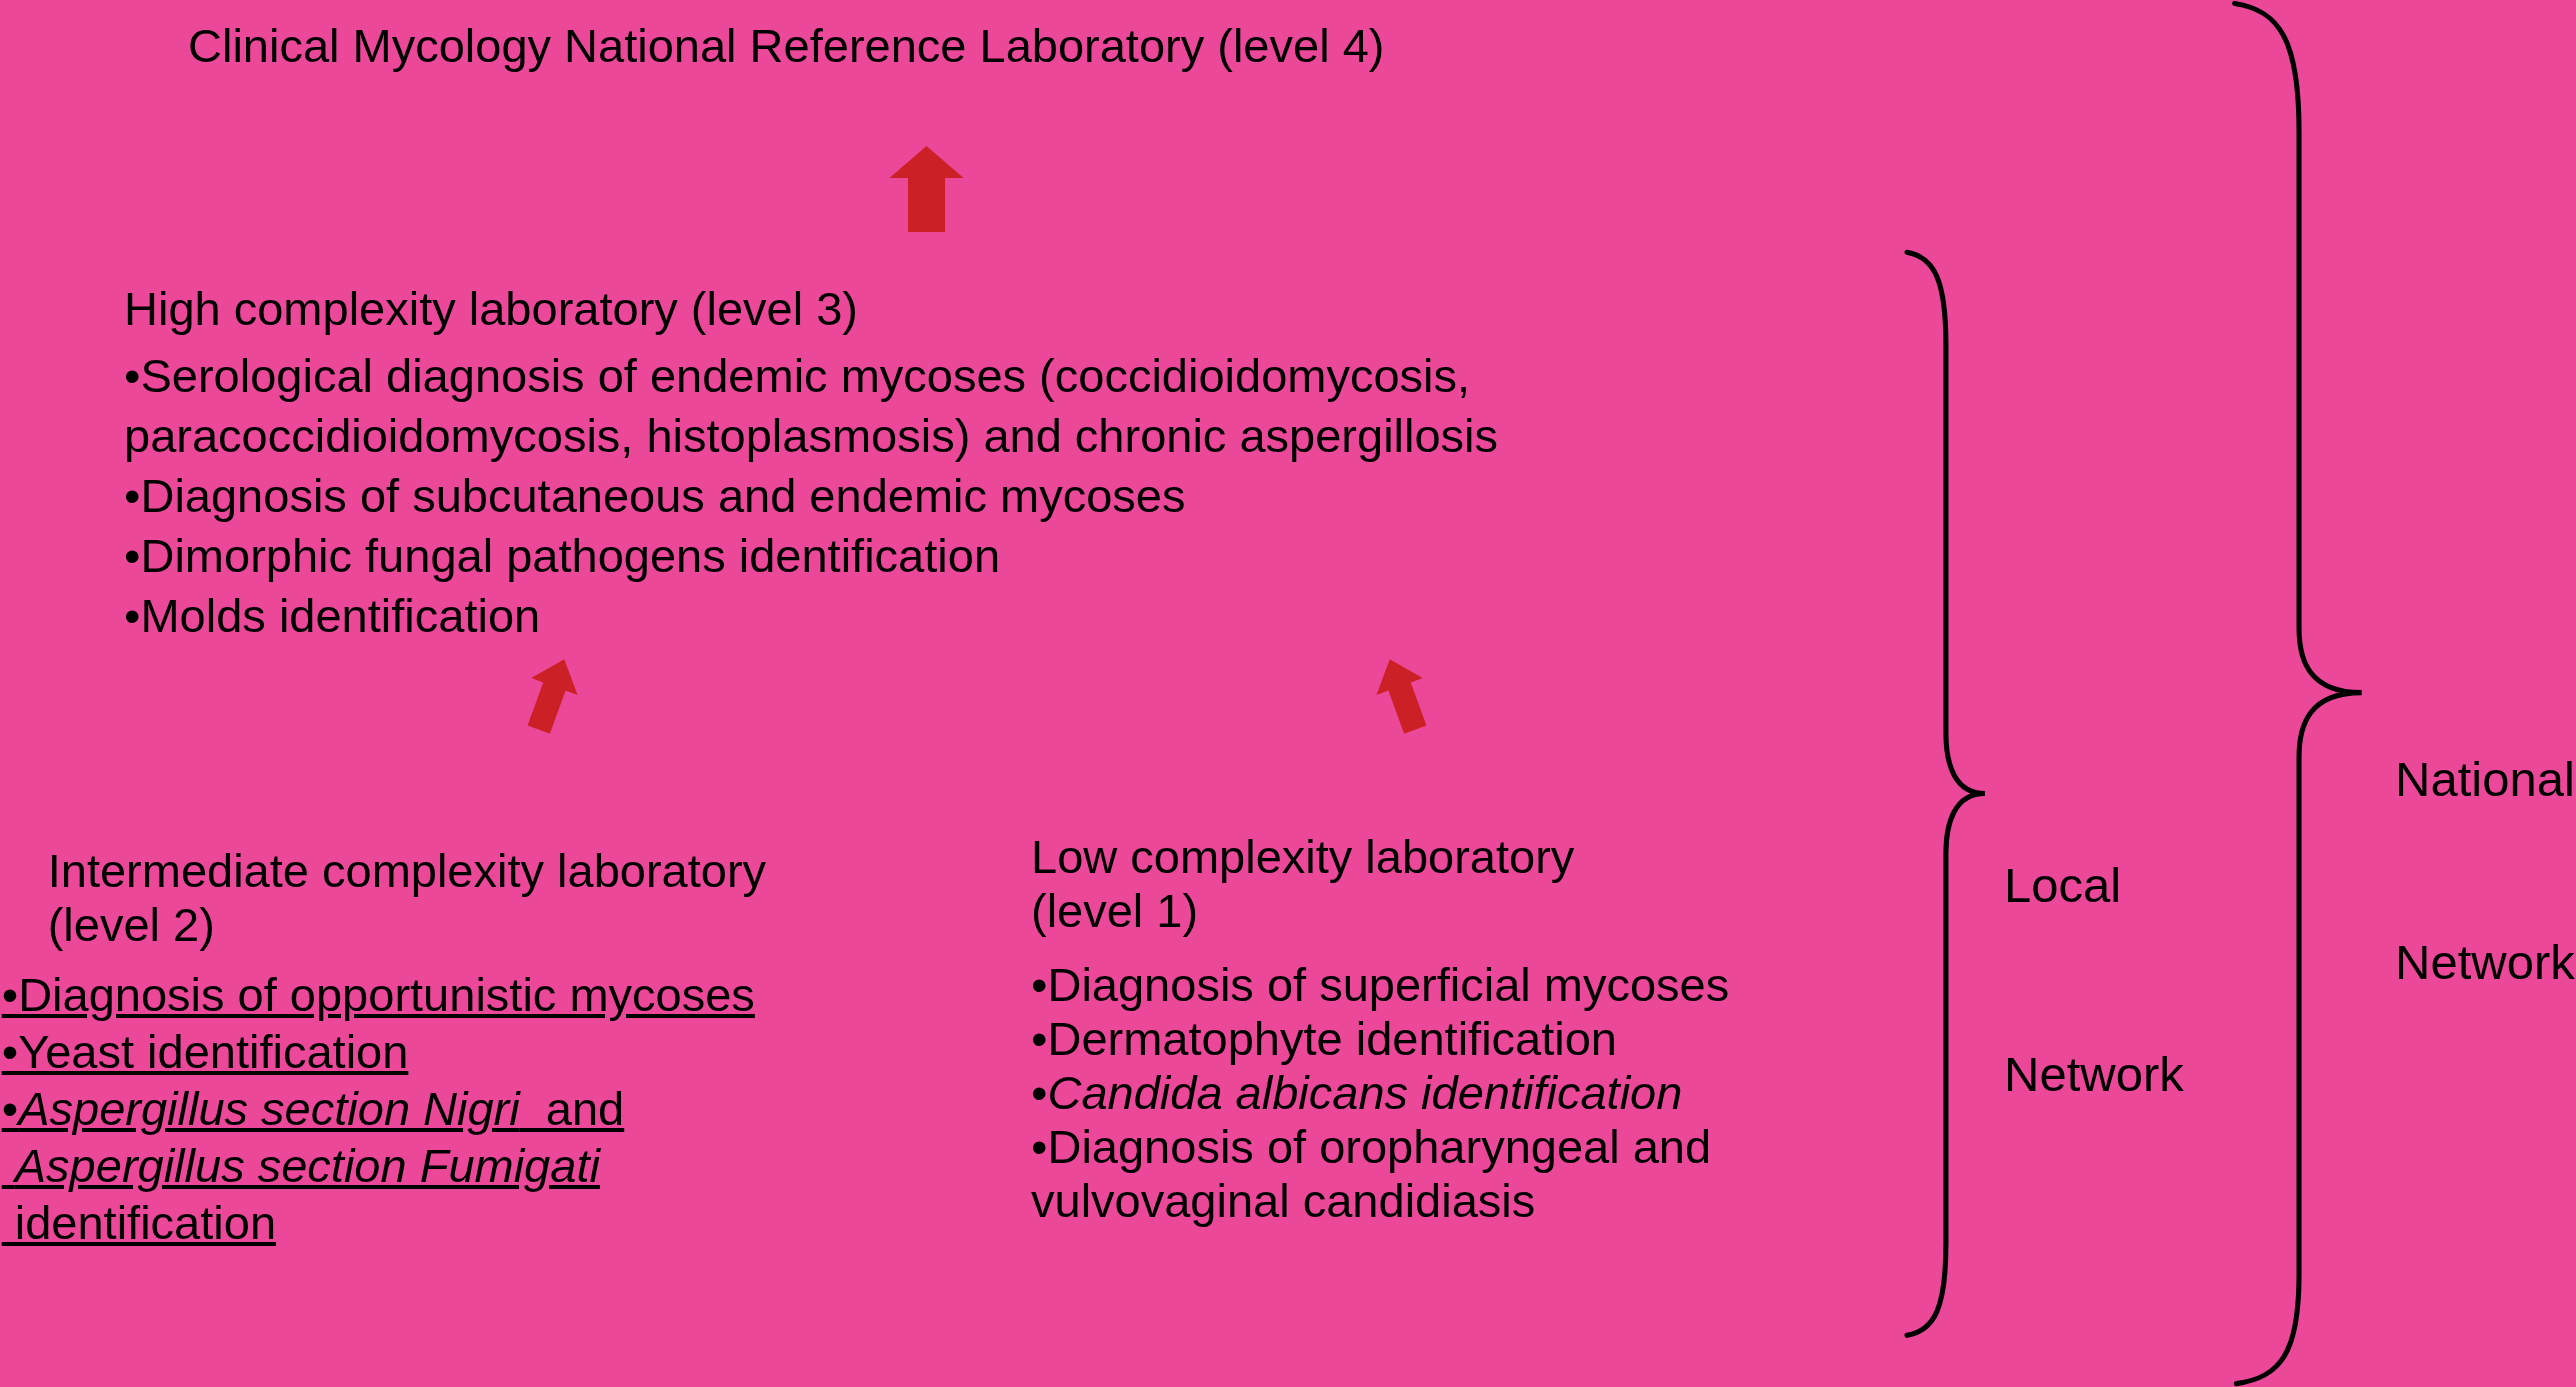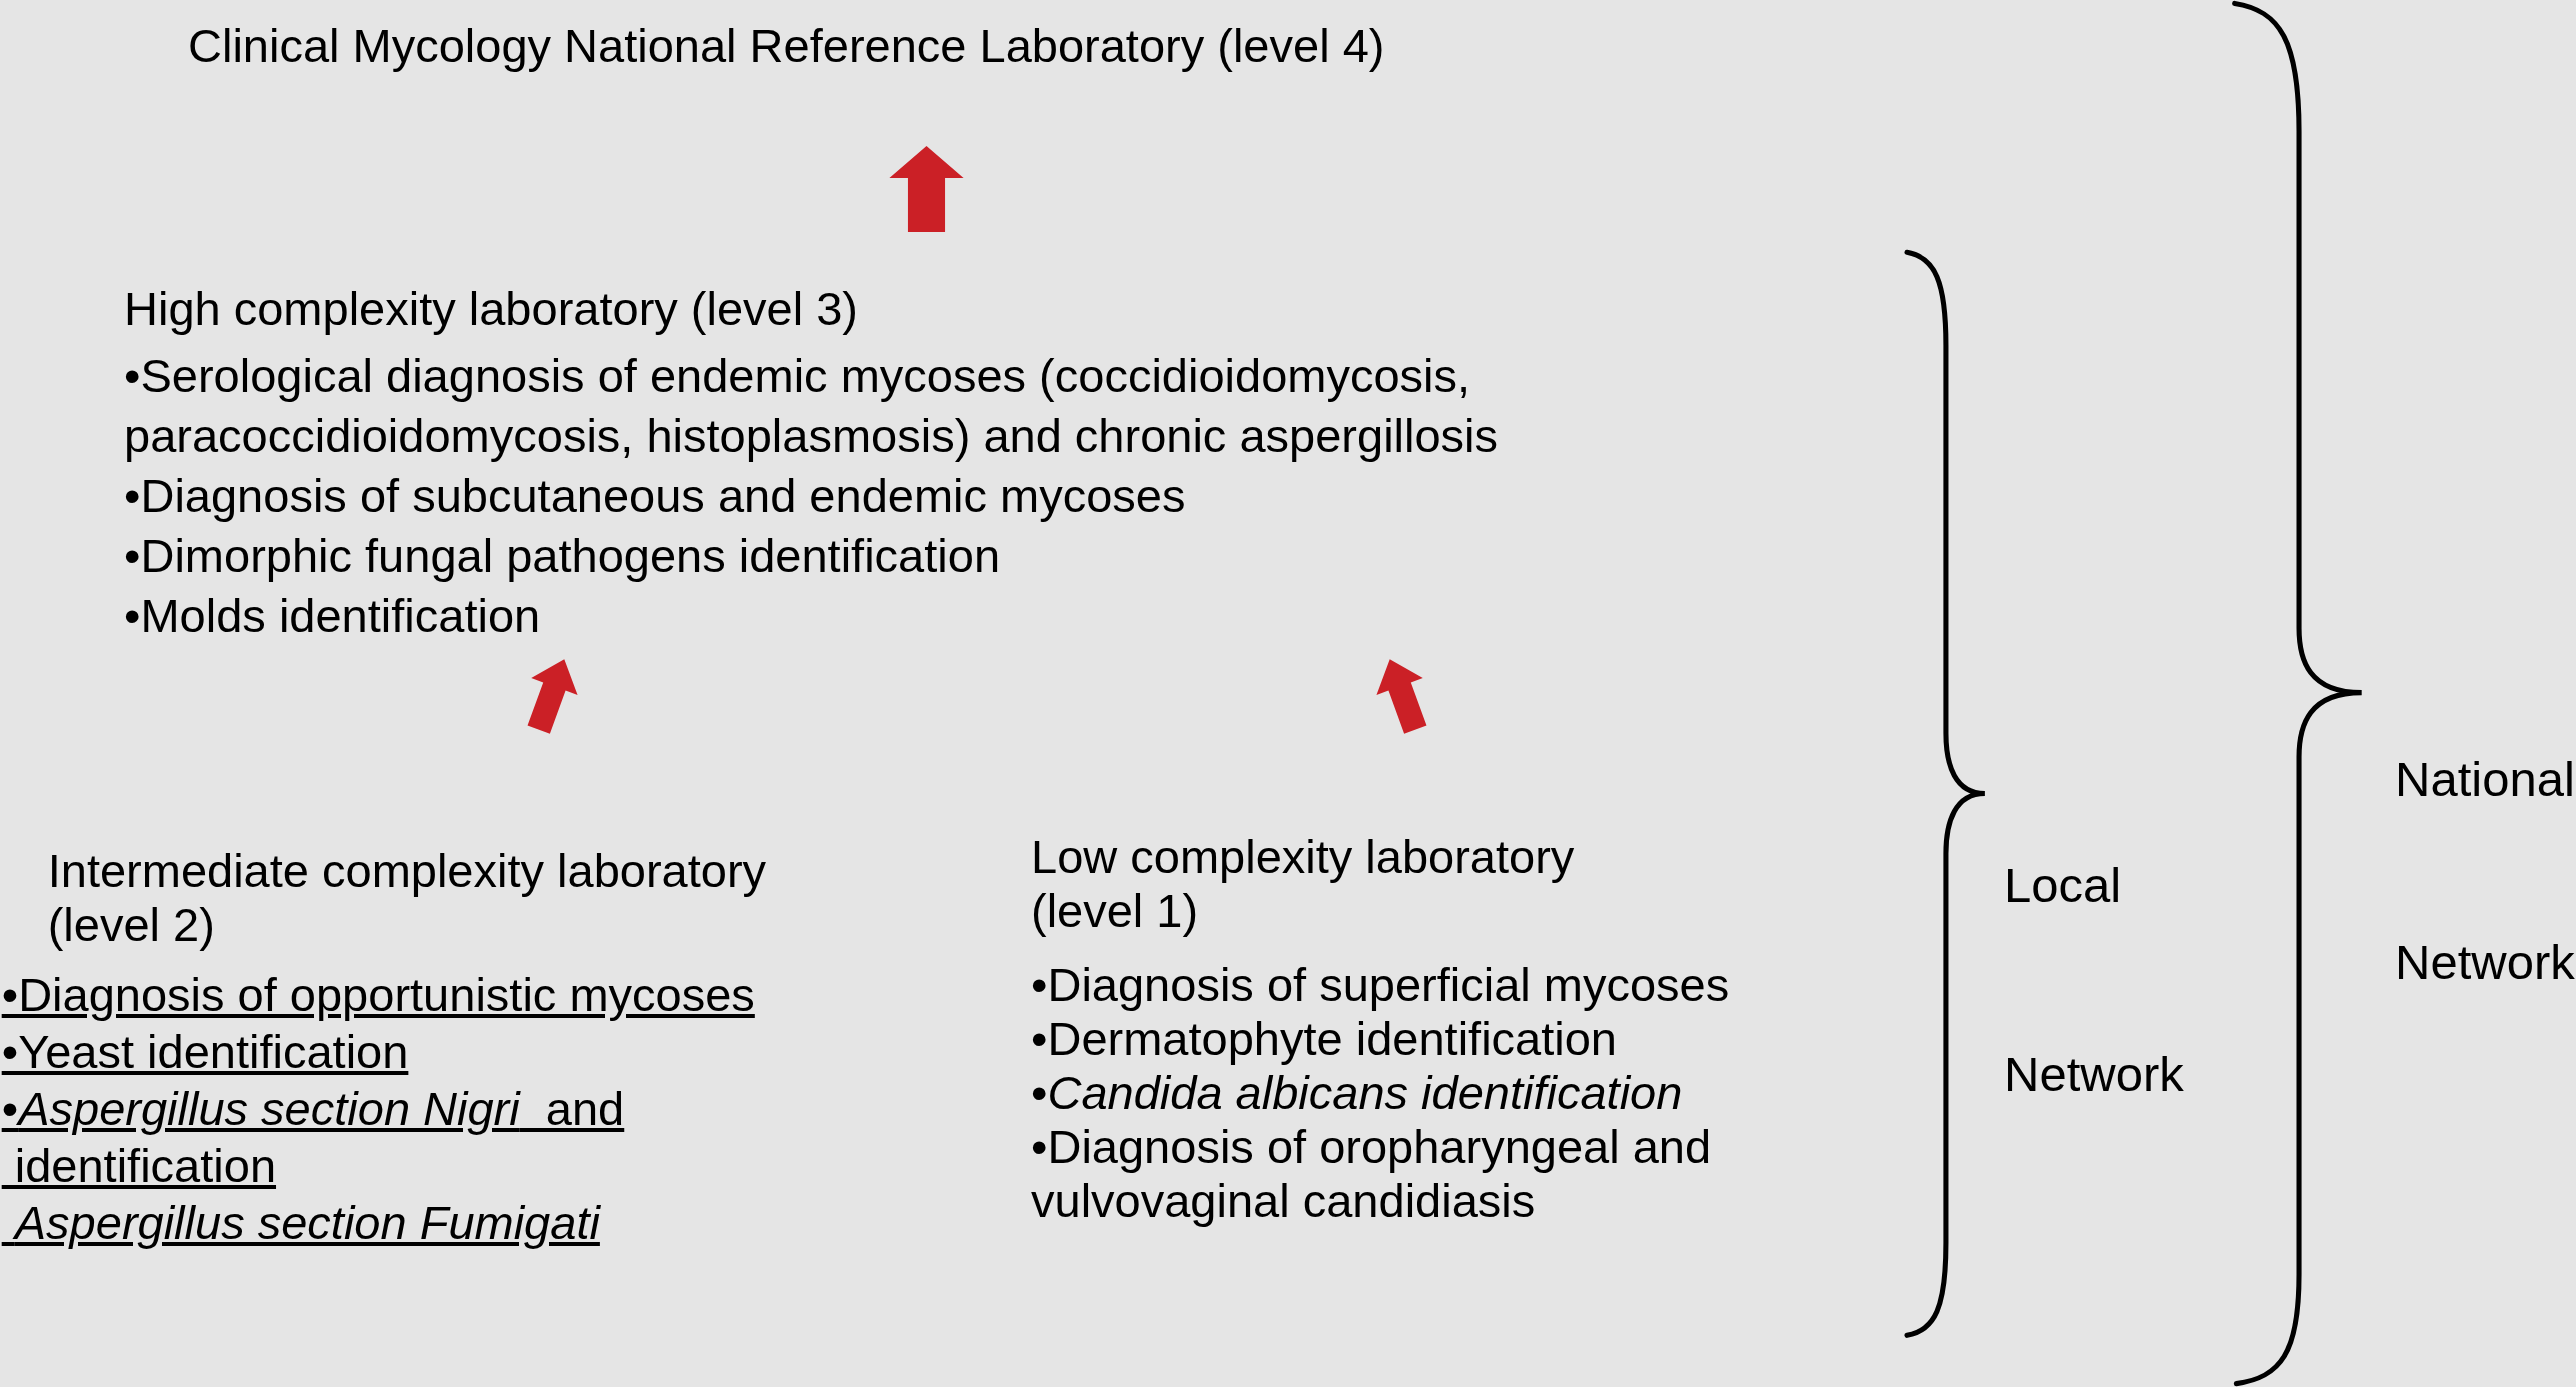--- a/index.html
+++ b/index.html
@@ -40,21 +40,21 @@
   .net-label { position: absolute; font-size: 49px; white-space: pre; }
   .label-local { left: 2004px; top: 728px; line-height: 63px; }
   .label-national { left: 2395px; top: 627px; line-height: 61px; }
 
   .arrow-svg { position: absolute; overflow: visible; }
   svg.braces { position: absolute; left: 0; top: 0; pointer-events: none; }
 </style>
 </head>
 <body>
 
-<div class="canvas" style="background: #e5e5e5; color: rgb(0, 0, 0);">
+<div class="canvas" style="background: #ec4899; color: rgb(0, 0, 0);">
 
   <div class="abs title">Clinical Mycology National Reference Laboratory (level 4)</div>
 
   <svg class="arrow-svg" style="left:889px; top:146px;" width="75" height="86" viewBox="0 0 88 102">
     <polygon class="red-arrow" points="44,0 88,38 66,38 66,102 22,102 22,38 0,38" fill="#cb2026"></polygon>
   </svg>
 
   <svg class="arrow-svg" style="left:492px; top:635px;" width="119" height="119" viewBox="0 0 140 140">
     <polygon class="red-arrow" points="29,0 58,34 43,34 43,88 15,88 15,34 0,34" fill="#cb2026" transform="translate(70,70) rotate(20) translate(-29,-44)"></polygon>
   </svg>
@@ -76,22 +76,22 @@
 
   <div class="block level2">
     <div class="heading-group">
       <div class="heading">Intermediate complexity laboratory</div>
       <div class="heading">(level 2)</div>
     </div>
     <div class="lines">
         <div class="tline"><span>•Diagnosis of opportunistic mycoses</span></div>
         <div class="tline"><span>•Yeast identification</span></div>
         <div class="tline"><span>•</span><span class="it">Aspergillus section Nigri</span><span>  and</span></div>
+        <div class="tline"><span> </span><span class="it">Aspergillus section Fumigati</span></div>
         <div class="tline"><span> identification</span></div>
-        <div class="tline"><span> </span><span class="it">Aspergillus section Fumigati</span></div>
       </div>
   </div>
 
   <div class="block level1">
     <div class="heading-group">
       <div class="heading">Low complexity laboratory</div>
       <div class="heading">(level 1)</div>
     </div>
     <div class="lines">
         <div class="tline"><span>•Diagnosis of superficial mycoses</span></div>

